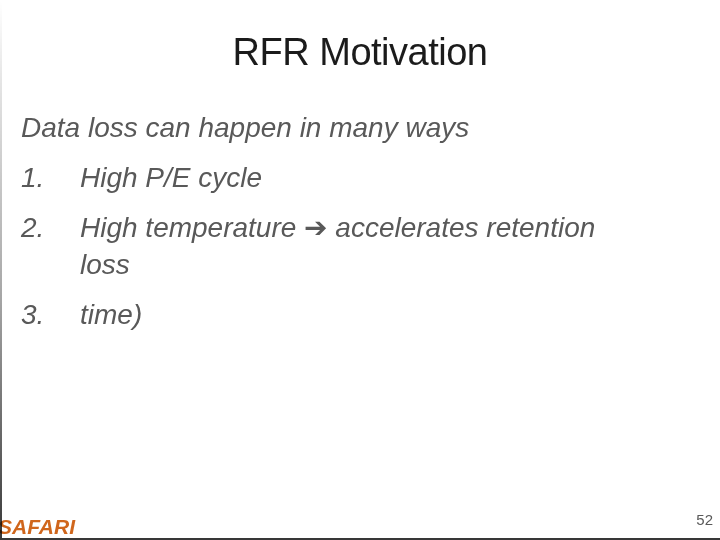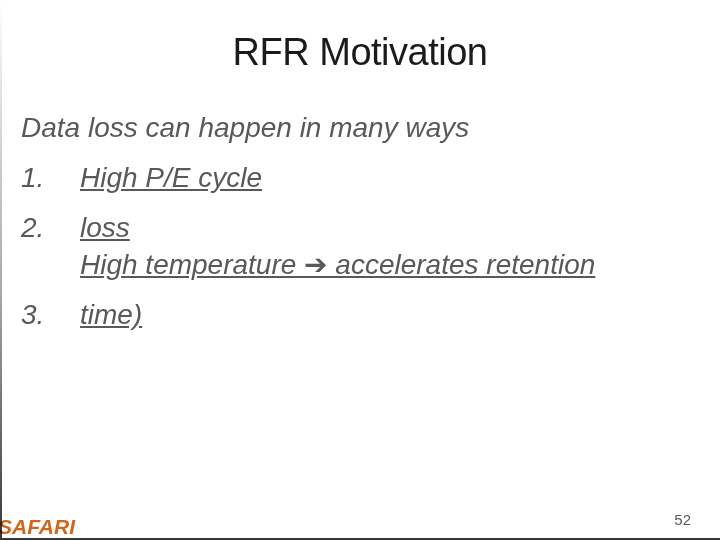--- a/index.html
+++ b/index.html
@@ -34,29 +34,29 @@
   .content {
     margin: 37px 18px 0 21px;
     color: #595959;
     font-style: italic;
     font-size: 28px;
     line-height: 37px;
   }
   .intro { margin: 0 0 13px 0; white-space: nowrap; }
   .list-item { display: flex; margin: 0 0 13px 0; }
   .item-number { width: 59px; flex: 0 0 59px; }
-  .item-text { width: 620px; text-decoration: underline; }
+  .item-text { width: 620px; }
   .logo {
     position: absolute; left: -2px; bottom: 3px;
     font-style: italic; font-weight: bold;
     font-size: 21px; line-height: 21px;
     color: #d0661c; letter-spacing: 0px;
   }
   .page-number {
-    position: absolute; right: 29px; bottom: 12px;
+    position: absolute; right: 7px; bottom: 12px;
     font-size: 15px; line-height: 16px; color: #595959;
   }
 </style>
 </head>
 <body>
 
 <div class="slide">
 
   <div class="title">RFR Motivation</div>
 
@@ -66,22 +66,22 @@
     <div class="list-item">
       <div class="item-number">1.</div>
       <div class="item-text">
         <div>High P/E cycle</div>
       </div>
     </div>
 
     <div class="list-item">
       <div class="item-number">2.</div>
       <div class="item-text">
+        <div>High temperature ➔ accelerates retention</div>
         <div>loss</div>
-        <div>High temperature ➔ accelerates retention</div>
       </div>
     </div>
 
     <div class="list-item">
       <div class="item-number">3.</div>
       <div class="item-text">
         <div>time)</div>
       </div>
     </div>
   </div>

